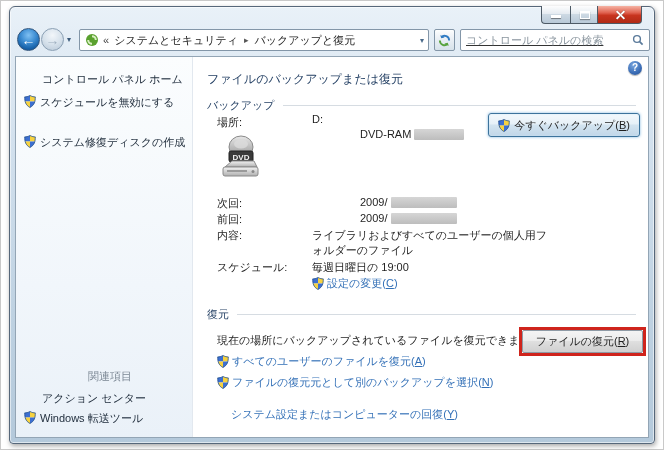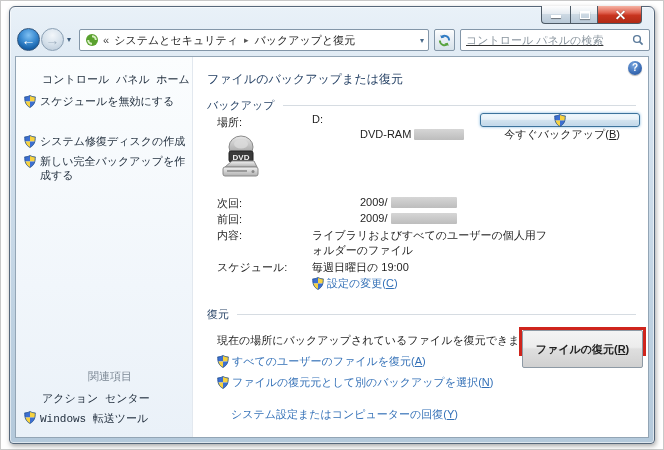--- a/index.html
+++ b/index.html
@@ -60,21 +60,21 @@
     border:1px solid #8396a8; border-radius:2px; display:flex; align-items:center; padding:0 5px; }
   .searchbox input { flex:1; border:none; outline:none; font-size:11px; color:#333; background:transparent;
     font-family:"Liberation Sans","DejaVu Sans",sans-serif;text-decoration:underline; }
   .searchbox input::placeholder { color:#8a959e; }
 
   
   .content { position:absolute; left:5px; right:5px; top:49px; bottom:5px; background:#fff;
     border:1px solid #93a5b5; overflow:hidden; }
   .sidebar { position:absolute; left:0; top:0; bottom:0; width:177px;
     background:linear-gradient(180deg,#fbfdfe 0%,#f1f6fb 60%,#eaf1f8 100%);
-    border-right:1px solid #e2e8ef; font-size:11px; color:#23303f;font-family:Liberation Mono, monospace; }
+    border-right:1px solid #e2e8ef; font-size:11px; color:#23303f; }
   .side-home { position:absolute; left:26px; top:15px; cursor:pointer; }
   .side-task { position:absolute; left:8px; display:flex; align-items:flex-start; cursor:pointer; width:163px; }
   .side-task .lbl { margin-left:4px; line-height:14px; }
   .side-related-h { position:absolute; left:26px; top:312px; color:#7b8794;padding-left:46px; }
   .side-action { position:absolute; left:26px; top:334px; cursor:pointer; }
   .side-transfer { position:absolute; left:8px; top:354px; display:flex; align-items:flex-start; cursor:pointer; }
   .side-transfer .lbl { margin-left:4px; }
 
   .main { position:absolute; left:177px; top:0; right:0; bottom:0; font-size:11px; color:#1f1f1f; }
   .help { position:absolute; top:4px; right:6px; width:14px; height:14px; border-radius:50%;
@@ -90,32 +90,32 @@
   .fvalue { position:absolute; left:119px; color:#1f1f1f; }
   .inline { display:flex; align-items:center;padding-left:48px; }
   .blur { background:linear-gradient(180deg,#d6d6d6,#bdbdbd); border-radius:1px; filter:blur(.6px);
     height:11px; display:inline-block; margin-left:3px; }
   .blur.w-media { width:50px; } .blur.w-date { width:66px; }
 
   .link { color:#3370b7; cursor:pointer; display:flex; align-items:center; position:absolute; }
   .link .lbl { margin-left:3px; }
   .ak { text-decoration:underline; }
 
-  .btn-backup-now { position:absolute; right:8px; top:56px; height:14px; padding:0 19px;
+  .btn-backup-now { position:absolute; right:8px; top:56px; height:24px; padding:0 9px;
     display:flex; align-items:center; font-size:11px; color:#1f1f1f; cursor:pointer;
     border:1px solid #3c739c; border-radius:3px;
     background:linear-gradient(180deg,#f3f9fd 0%,#e7f1f8 45%,#d3e4f0 50%,#c0d6e8 100%);
-    box-shadow:0 0 3px #7fb5de, inset 0 0 2px #cfe7f5;flex-direction:column; }
+    box-shadow:0 0 3px #7fb5de, inset 0 0 2px #cfe7f5; }
   .btn-backup-now .lbl { margin-left:4px; }
 
   .annotation { position:absolute; left:326px; top:270px; width:127px; height:29px;
     border:3px solid #cf241c; }
-  .btn-restore { width:121px; height:38px; display:flex; align-items:center; justify-content:center;
+  .btn-restore { width:121px; height:23px; display:flex; align-items:center; justify-content:center;
     font-size:11px; color:#1f1f1f; cursor:pointer; border:1px solid #8e9aa5; border-radius:2px;
-    background:linear-gradient(180deg,#f4f4f4 0%,#ececec 45%,#dfdfdf 50%,#d0d0d0 100%);font-weight:bold; }
+    background:linear-gradient(180deg,#f4f4f4 0%,#ececec 45%,#dfdfdf 50%,#d0d0d0 100%); }
 
   .desc { position:absolute; left:24px; top:276px; color:#1f1f1f; }
   .dvd { position:absolute; left:27px; top:76px; }
   svg { display:block; }
   .shield { flex:0 0 auto; }
 </style>
 </head>
 <body>
 
 <svg width="0" height="0" style="position:absolute" aria-hidden="true">
@@ -197,26 +197,20 @@
           <svg class="shield" width="12" height="13">
               <use href="#uac-shield"></use>
             </svg>
           <span class="lbl">スケジュールを無効にする</span>
         </div>
         <div class="side-task" style="top:78px">
           <svg class="shield" width="12" height="13">
               <use href="#uac-shield"></use>
             </svg>
           <span class="lbl">システム修復ディスクの作成</span>
-        </div>
-        <div class="side-task" style="top:98px">
-          <svg class="shield" width="12" height="13">
-              <use href="#uac-shield"></use>
-            </svg>
-          <span class="lbl">新しい完全バックアップを作成する</span>
         </div>
 
         <div class="side-related-h">関連項目</div>
         <div class="side-action">アクション センター</div>
         <div class="side-transfer">
           <svg class="shield" width="12" height="13">
               <use href="#uac-shield"></use>
             </svg>
           <span class="lbl">Windows 転送ツール</span>
         </div>

